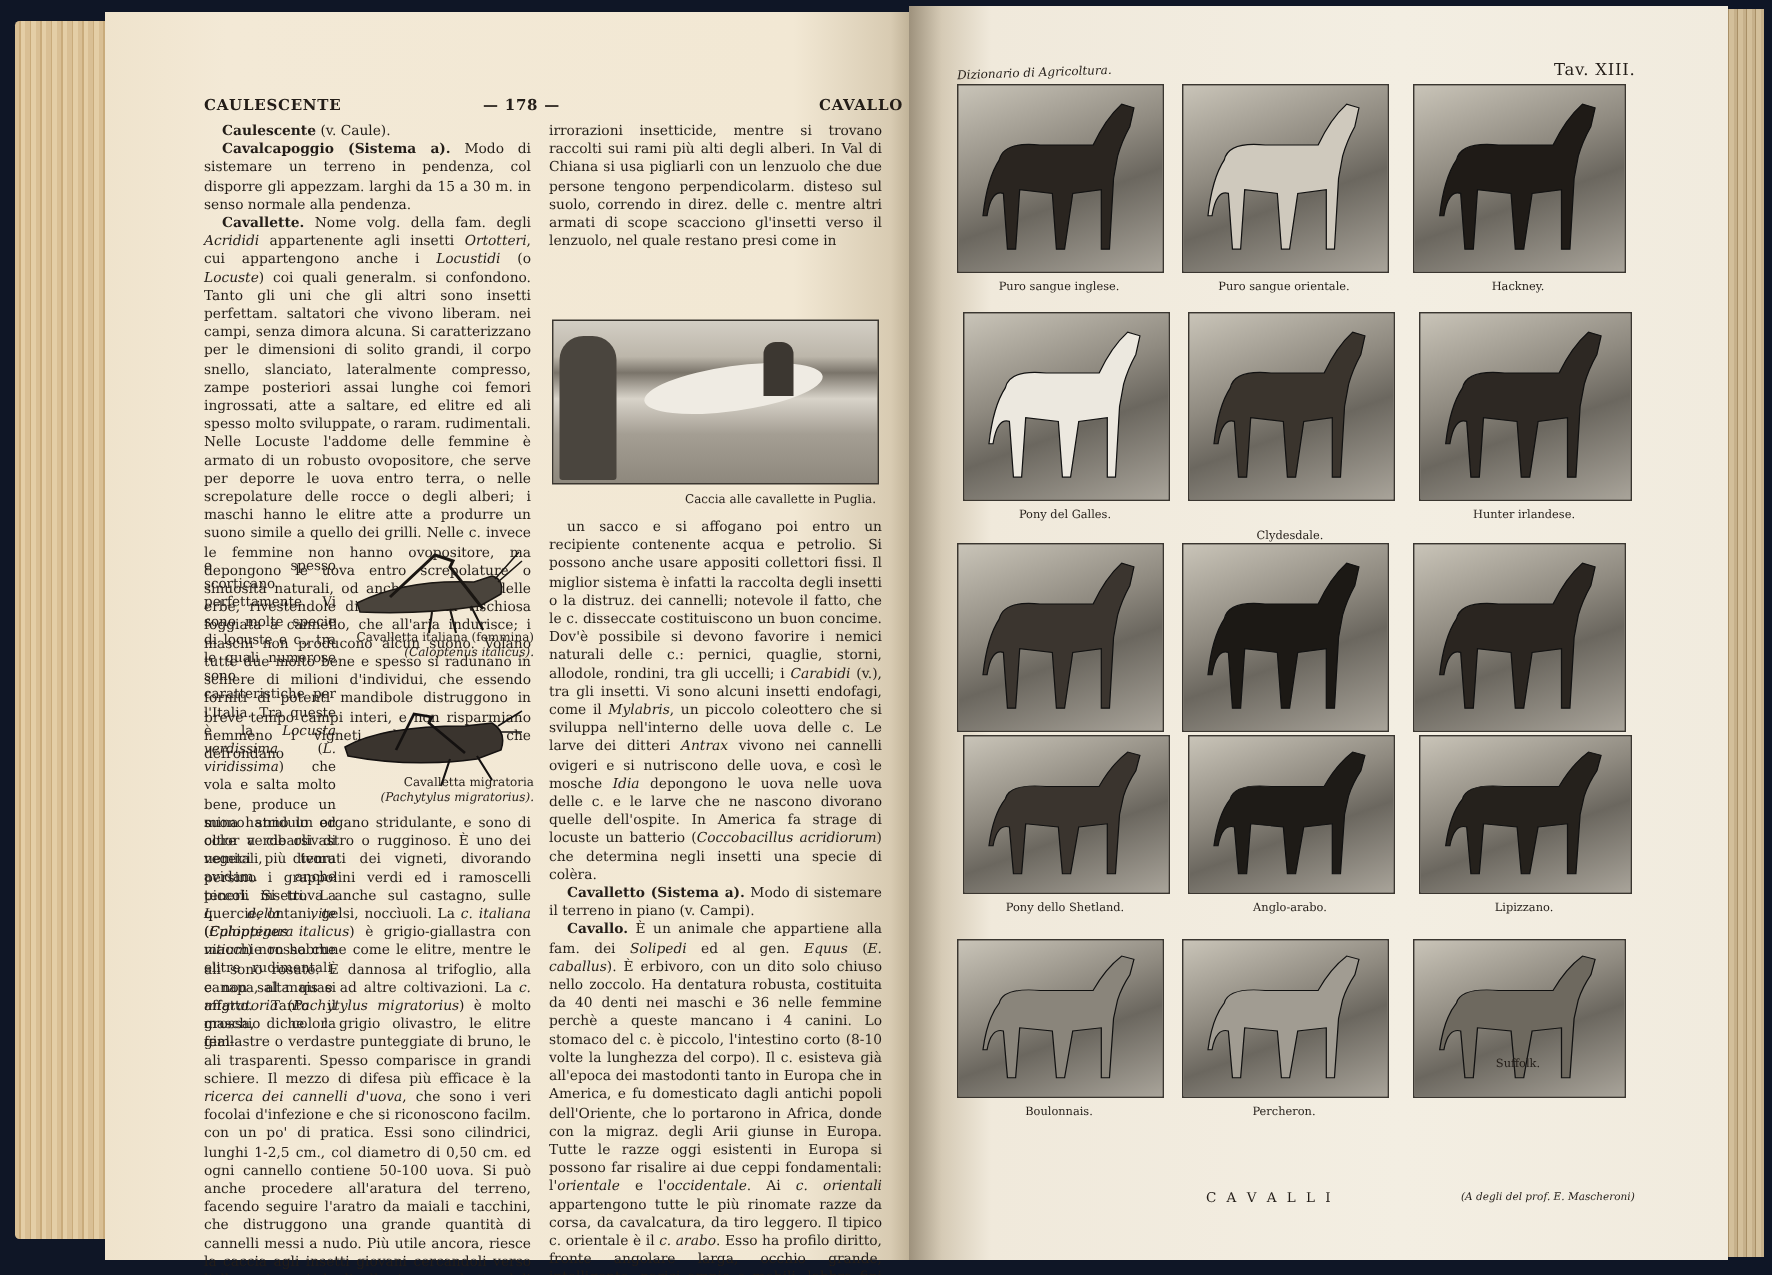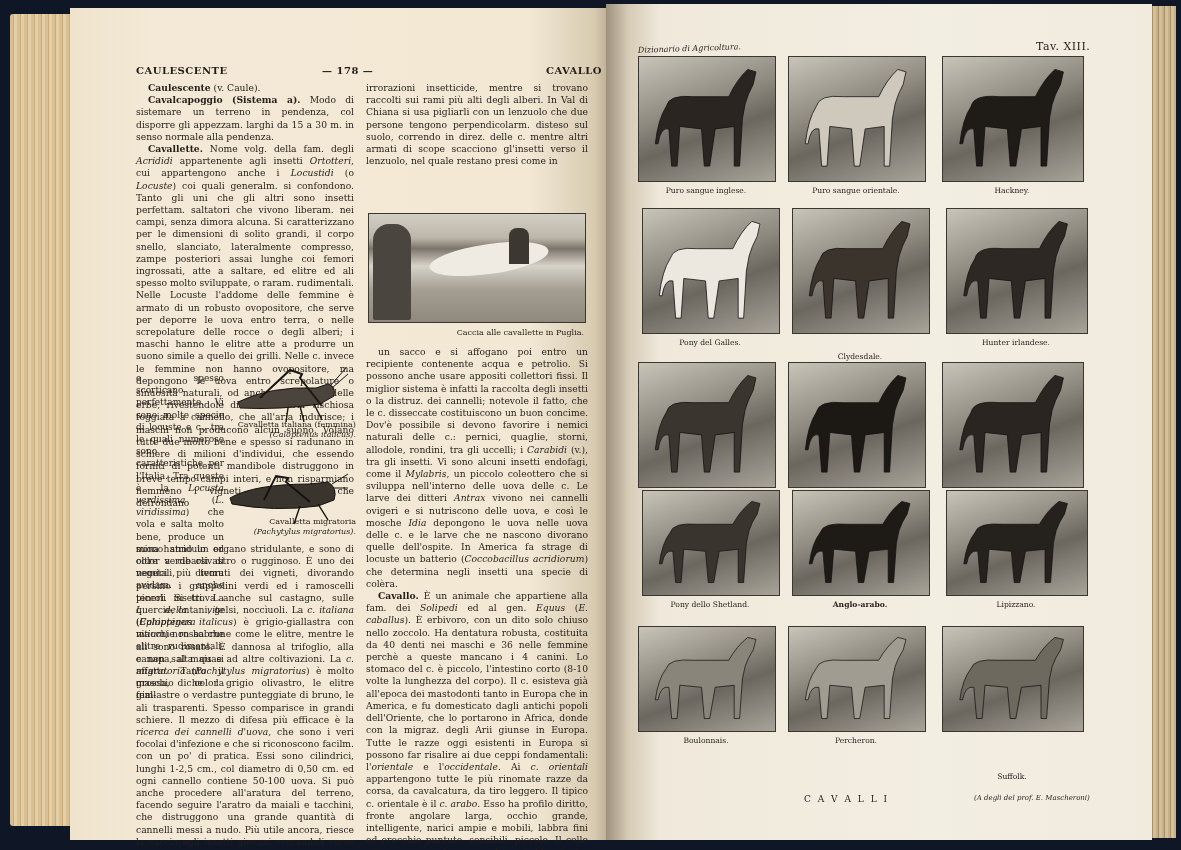--- a/index.html
+++ b/index.html
@@ -75,20 +75,21 @@
   <div class="photo" style="left:298px;top:205px;width:216px;height:108px;background:linear-gradient(180deg,#d3cec4 0%,#bcb6aa 22%,#7a746a 32%,#d8d3c9 48%,#a49e93 70%,#8e887d 100%);">
     <div style="position:absolute;left:4px;top:10px;width:38px;height:96px;background:#4a453e;border-radius:16px 16px 2px 2px;"></div>
     <div style="position:absolute;left:60px;top:30px;width:120px;height:30px;background:#efebe3;border-radius:50%;transform:rotate(-8deg);"></div>
     <div style="position:absolute;left:140px;top:14px;width:20px;height:36px;background:#3c3731;border-radius:8px 8px 0 0;"></div>
   </div>
   <div class="fig" style="left:298px;top:320px;width:216px;">Caccia alle cavallette in Puglia.</div>
 
   <div class="col" style="left:296px;top:338px;width:222px;">
     <div>
         <p>un sacco e si affogano poi entro un recipiente contenente acqua e petrolio. Si possono anche usare appositi collettori fissi. Il miglior sistema è infatti la raccolta degli insetti o la distruz. dei cannelli; notevole il fatto, che le c. disseccate costituiscono un buon concime. Dov'è possibile si devono favorire i nemici naturali delle c.: pernici, quaglie, storni, allodole, rondini, tra gli uccelli; i <i>Carabidi</i> (v.), tra gli insetti. Vi sono alcuni insetti endofagi, come il <i>Mylabris</i>, un piccolo coleottero che si sviluppa nell'interno delle uova delle c. Le larve dei ditteri <i>Antrax</i> vivono nei cannelli ovigeri e si nutriscono delle uova, e così le mosche <i>Idia</i> depongono le uova nelle uova delle c. e le larve che ne nascono divorano quelle dell'ospite. In America fa strage di locuste un batterio (<i>Coccobacillus acridiorum</i>) che determina negli insetti una specie di colèra.</p>
+        <p><b>Cavalletto (Sistema a).</b> Modo di sistemare il terreno in piano (v. Campi).</p>
         <p><b>Cavallo.</b> È un animale che appartiene alla fam. dei <i>Solipedi</i> ed al gen. <i>Equus</i> (<i>E. caballus</i>). È erbivoro, con un dito solo chiuso nello zoccolo. Ha dentatura robusta, costituita da 40 denti nei maschi e 36 nelle femmine perchè a queste mancano i 4 canini. Lo stomaco del c. è piccolo, l'intestino corto (8-10 volte la lunghezza del corpo). Il c. esisteva già all'epoca dei mastodonti tanto in Europa che in America, e fu domesticato dagli antichi popoli dell'Oriente, che lo portarono in Africa, donde con la migraz. degli Arii giunse in Europa. Tutte le razze oggi esistenti in Europa si possono far risalire ai due ceppi fondamentali: l'<i>orientale</i> e l'<i>occidentale</i>. Ai <i>c. orientali</i> appartengono tutte le più rinomate razze da corsa, da cavalcatura, da tiro leggero. Il tipico c. orientale è il <i>c. arabo</i>. Esso ha profilo diritto, fronte angolare larga, occhio grande, intelligente, narici ampie e mobili, labbra fini ed orecchie puntute, sensibili, piccole. Il collo è lungo, conico, la criniera fine ed abbondante; le spalle lunghe, torace ampio, ventre cilindrico, fianchi e reni corti, dorso rigido, groppa lunga, diritta. La coda, di finissimo crine, ha l'attacco in alto sulla groppa. Gli arti sono asciutti, zoccolo piccolo. Il carattere è dolce, affettuoso, i movim. eleganti. La sua altezza si aggira su m. 1,50. Sono razze di tipo</p>
       </div>
   </div>
 </div>
 
 <div class="page-right">
   <div style="position:absolute;left:32px;top:40px;font-size:8px;font-style:italic;transform:rotate(-2deg);">Dizionario di Agricoltura.</div>
   <div style="position:absolute;left:430px;top:36px;font-size:11px;letter-spacing:0.5px;">Tav. XIII.</div>
 
   <div id="plates">
@@ -128,34 +129,34 @@
           <path d="M20,40 Q22,30 40,32 L66,32 Q72,18 80,10 L86,12 L84,22 Q80,30 78,38 L76,50 L74,88 L70,88 L70,56 L56,58 L52,88 L48,88 L46,58 L30,56 L28,88 L24,88 L22,58 Q16,56 14,70 L12,70 Q14,50 20,40 Z" fill="#2a2520" stroke="#111" stroke-width="0.6"></path>
         </svg></div>
       <div class="caption it" style="left: 331px; top: 488px;">Shire.</div>
       <div class="photo" style="left: 36px; top: 486px; width: 136px; height: 104px;"><svg width="136" height="104" viewBox="0 0 100 100" preserveAspectRatio="none">
           <path d="M20,40 Q22,30 40,32 L66,32 Q72,18 80,10 L86,12 L84,22 Q80,30 78,38 L76,50 L74,88 L70,88 L70,56 L56,58 L52,88 L48,88 L46,58 L30,56 L28,88 L24,88 L22,58 Q16,56 14,70 L12,70 Q14,50 20,40 Z" fill="#3a342e" stroke="#111" stroke-width="0.6"></path>
         </svg></div>
       <div class="caption it" style="left: 29px; top: 596px;">Pony dello Shetland.</div>
       <div class="photo" style="left: 186px; top: 486px; width: 136px; height: 104px;"><svg width="136" height="104" viewBox="0 0 100 100" preserveAspectRatio="none">
           <path d="M20,40 Q22,30 40,32 L66,32 Q72,18 80,10 L86,12 L84,22 Q80,30 78,38 L76,50 L74,88 L70,88 L70,56 L56,58 L52,88 L48,88 L46,58 L30,56 L28,88 L24,88 L22,58 Q16,56 14,70 L12,70 Q14,50 20,40 Z" fill="#1e1b17" stroke="#111" stroke-width="0.6"></path>
         </svg></div>
-      <div class="caption" style="left: 179px; top: 596px; font-weight: bold;">Anglo-arabo.</div>
+      <div class="caption" style="left: 179px; top: 596px;">Anglo-arabo.</div>
       <div class="photo" style="left: 340px; top: 486px; width: 140px; height: 104px;"><svg width="140" height="104" viewBox="0 0 100 100" preserveAspectRatio="none">
           <path d="M20,40 Q22,30 40,32 L66,32 Q72,18 80,10 L86,12 L84,22 Q80,30 78,38 L76,50 L74,88 L70,88 L70,56 L56,58 L52,88 L48,88 L46,58 L30,56 L28,88 L24,88 L22,58 Q16,56 14,70 L12,70 Q14,50 20,40 Z" fill="#25211c" stroke="#111" stroke-width="0.6"></path>
         </svg></div>
       <div class="caption" style="left: 335px; top: 596px;">Lipizzano.</div>
       <div class="photo" style="left: 32px; top: 622px; width: 136px; height: 104px;"><svg width="136" height="104" viewBox="0 0 100 100" preserveAspectRatio="none">
           <path d="M20,40 Q22,30 40,32 L66,32 Q72,18 80,10 L86,12 L84,22 Q80,30 78,38 L76,50 L74,88 L70,88 L70,56 L56,58 L52,88 L48,88 L46,58 L30,56 L28,88 L24,88 L22,58 Q16,56 14,70 L12,70 Q14,50 20,40 Z" fill="#8a857b" stroke="#111" stroke-width="0.6"></path>
         </svg></div>
       <div class="caption it" style="left: 25px; top: 732px;">Boulonnais.</div>
       <div class="photo" style="left: 182px; top: 622px; width: 136px; height: 104px;"><svg width="136" height="104" viewBox="0 0 100 100" preserveAspectRatio="none">
           <path d="M20,40 Q22,30 40,32 L66,32 Q72,18 80,10 L86,12 L84,22 Q80,30 78,38 L76,50 L74,88 L70,88 L70,56 L56,58 L52,88 L48,88 L46,58 L30,56 L28,88 L24,88 L22,58 Q16,56 14,70 L12,70 Q14,50 20,40 Z" fill="#a19c92" stroke="#111" stroke-width="0.6"></path>
         </svg></div>
       <div class="caption it" style="left: 175px; top: 732px;">Percheron.</div>
       <div class="photo" style="left: 336px; top: 622px; width: 140px; height: 104px;"><svg width="140" height="104" viewBox="0 0 100 100" preserveAspectRatio="none">
           <path d="M20,40 Q22,30 40,32 L66,32 Q72,18 80,10 L86,12 L84,22 Q80,30 78,38 L76,50 L74,88 L70,88 L70,56 L56,58 L52,88 L48,88 L46,58 L30,56 L28,88 L24,88 L22,58 Q16,56 14,70 L12,70 Q14,50 20,40 Z" fill="#6e695f" stroke="#111" stroke-width="0.6"></path>
         </svg></div>
-      <div class="caption it" style="left: 331px; top: 768px;">Suffolk.</div>
+      <div class="caption it" style="left: 331px; top: 700px;">Suffolk.</div>
     </div>
 
   <div style="position:absolute;left:198px;top:790px;font-size:9px;letter-spacing:2px;">C A V A L L I</div>
   <div style="position:absolute;left:368px;top:790px;font-size:7px;font-style:italic;">(A degli del prof. E. Mascheroni)</div>
 </div>
 
 </body></html>

